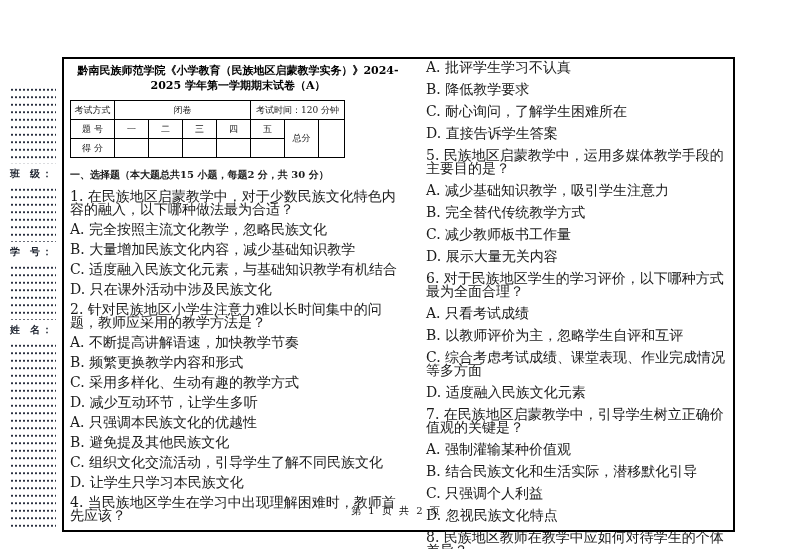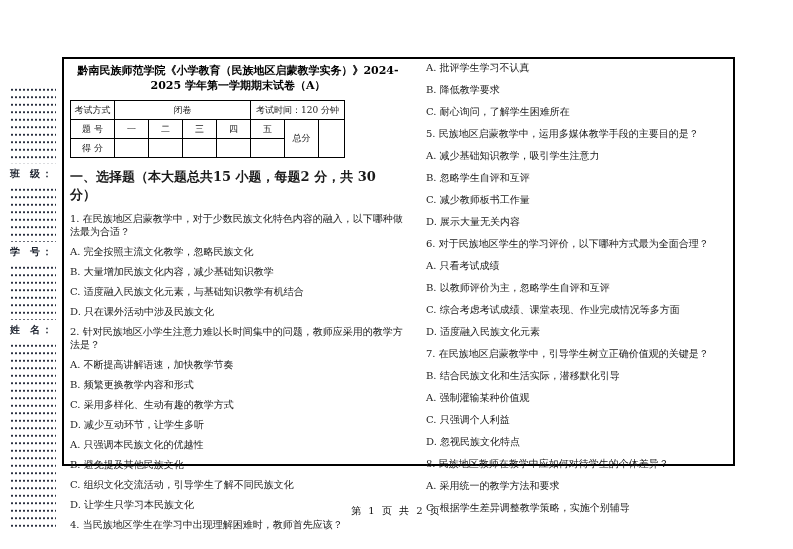--- a/index.html
+++ b/index.html
@@ -18,38 +18,38 @@
   .d1{height:78px;margin-bottom:3px;}
   .d2{height:56px;margin-bottom:3px;}
   .d3{height:56px;margin-bottom:3px;}
   .d4{height:186px;}
   .mlabel{
     font-size:10px;font-weight:bold;color:#1e2430;
     margin:2px 0 5px 0;letter-spacing:2px;white-space:nowrap;font-family:Liberation Mono, monospace;
   }
   
   .frame{
-    position:absolute;left:62px;top:57px;width:673px;height:409px;
+    position:absolute;left:62px;top:57px;width:673px;height:475px;
     border:2px solid #000;box-sizing:border-box;background:#fff;
   }
   .col{position:absolute;top:2px;}
   .col.left{left:6px;width:336px;}
   .col.right{left:362px;width:306px;}
   .title{
     font-weight:bold;text-align:center;font-size:11px;line-height:15px;
     margin:2px 2px 7px 2px;color:#000;
   }
   table.score{border-collapse:collapse;table-layout:fixed;margin:0 0 10px 0;}
   table.score td{
     border:1.2px solid #000;height:18px;font-size:9px;text-align:center;
     padding:0 1px;overflow:hidden;white-space:nowrap;
   }
   td.b{font-weight:normal;}
-  .heading{font-weight:bold;font-size:13px;margin:4px 0 8px 0;}
-  .stem,.opt{font-size:10px;line-height:13px;margin:0 0 7px 0;}
+  .heading{font-weight:bold;font-size:10px;margin:4px 0 8px 0;}
+  .stem,.opt{font-size:14px;line-height:13px;margin:0 0 7px 0;}
   .col.right .stem,.col.right .opt{margin:0 0 9px 0;}
   .footer{
     position:absolute;left:0;top:504px;width:100%;text-align:center;
     font-size:10px;letter-spacing:2px;color:#111;
   }
 </style>
 </head>
 <body>
 
 <div class="mstrip">
@@ -124,36 +124,37 @@
     <p class="opt">C. 组织文化交流活动，引导学生了解不同民族文化</p>
     <p class="opt">D. 让学生只学习本民族文化</p>
 
     <p class="stem">4. 当民族地区学生在学习中出现理解困难时，教师首先应该？</p>
   </div>
 
   <div class="col right">
     <p class="opt">A. 批评学生学习不认真</p>
     <p class="opt">B. 降低教学要求</p>
     <p class="opt">C. 耐心询问，了解学生困难所在</p>
+    <p class="opt">D. 直接告诉学生答案</p>
 
     <p class="stem">5. 民族地区启蒙教学中，运用多媒体教学手段的主要目的是？</p>
     <p class="opt">A. 减少基础知识教学，吸引学生注意力</p>
-    <p class="opt">B. 忽略学生自评和互评</p>
+    <p class="opt">B. 完全替代传统教学方式</p>
     <p class="opt">C. 减少教师板书工作量</p>
     <p class="opt">D. 展示大量无关内容</p>
 
     <p class="stem">6. 对于民族地区学生的学习评价，以下哪种方式最为全面合理？</p>
     <p class="opt">A. 只看考试成绩</p>
     <p class="opt">B. 以教师评价为主，忽略学生自评和互评</p>
     <p class="opt">C. 综合考虑考试成绩、课堂表现、作业完成情况等多方面</p>
     <p class="opt">D. 适度融入民族文化元素</p>
 
     <p class="stem">7. 在民族地区启蒙教学中，引导学生树立正确价值观的关键是？</p>
+    <p class="opt">A. 强制灌输某种价值观</p>
     <p class="opt">B. 结合民族文化和生活实际，潜移默化引导</p>
-    <p class="opt">A. 强制灌输某种价值观</p>
     <p class="opt">C. 只强调个人利益</p>
     <p class="opt">D. 忽视民族文化特点</p>
 
     <p class="stem">8. 民族地区教师在教学中应如何对待学生的个体差异？</p>
     <p class="opt">A. 采用统一的教学方法和要求</p>
     <p class="opt">C. 根据学生差异调整教学策略，实施个别辅导</p>
 
   </div>
 </div>
 

